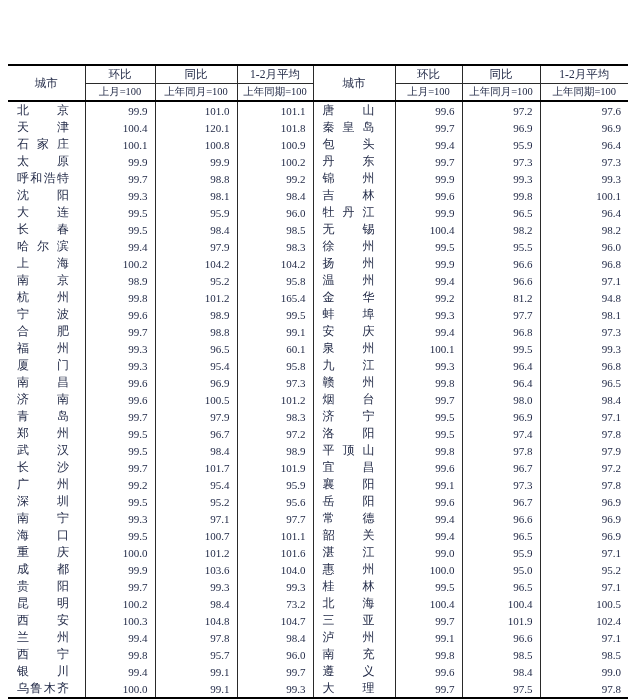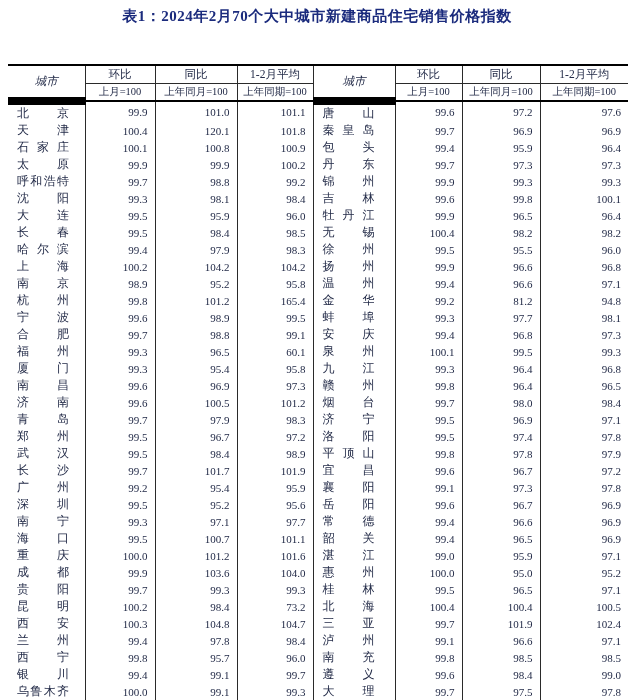--- a/index.html
+++ b/index.html
@@ -50,42 +50,41 @@
   }
   tr > *:last-child { border-right: none; }
 
   thead tr.main th { height: 17px; font-size: 11.5px; text-align: center; }
   thead tr.sub  th {
     height: 16px; font-size: 10.5px; text-align: center;
     border-top: 1px solid #2a2a2a;
     border-bottom: 2px solid #000;
     margin-left: 28px;
   }
-  thead th.city-h { border-bottom: 8px solid #000000; font-size: 12px; font-style: italic; }
+  thead th.city-h { border-bottom: 2px solid #000000; font-size: 12px; }
 
   tbody tr { height: 16.7px; }
   td.num {
     text-align: right;
     padding-right: 7px;
     font-size: 11px;
   }
   td.city { font-size: 12px; }
   span.cname {
     display: inline-flex;
     justify-content: space-between;
     width: 52px;
     margin-left: 9px;
   }
 </style>
 </head>
 <body>
 
 <div class="sheet">
 
-  <div class="page-title">表1：2024年2月70个大中城市新建商品住宅销售价格指数</div>
 
   <table class="idx">
     <colgroup>
       <col class="c-city">
         <col class="c-mom1">
         <col class="c-yoy1">
         <col class="c-avg1">
       <col class="c-city2">
         <col class="c-mom2">
         <col class="c-yoy2">

